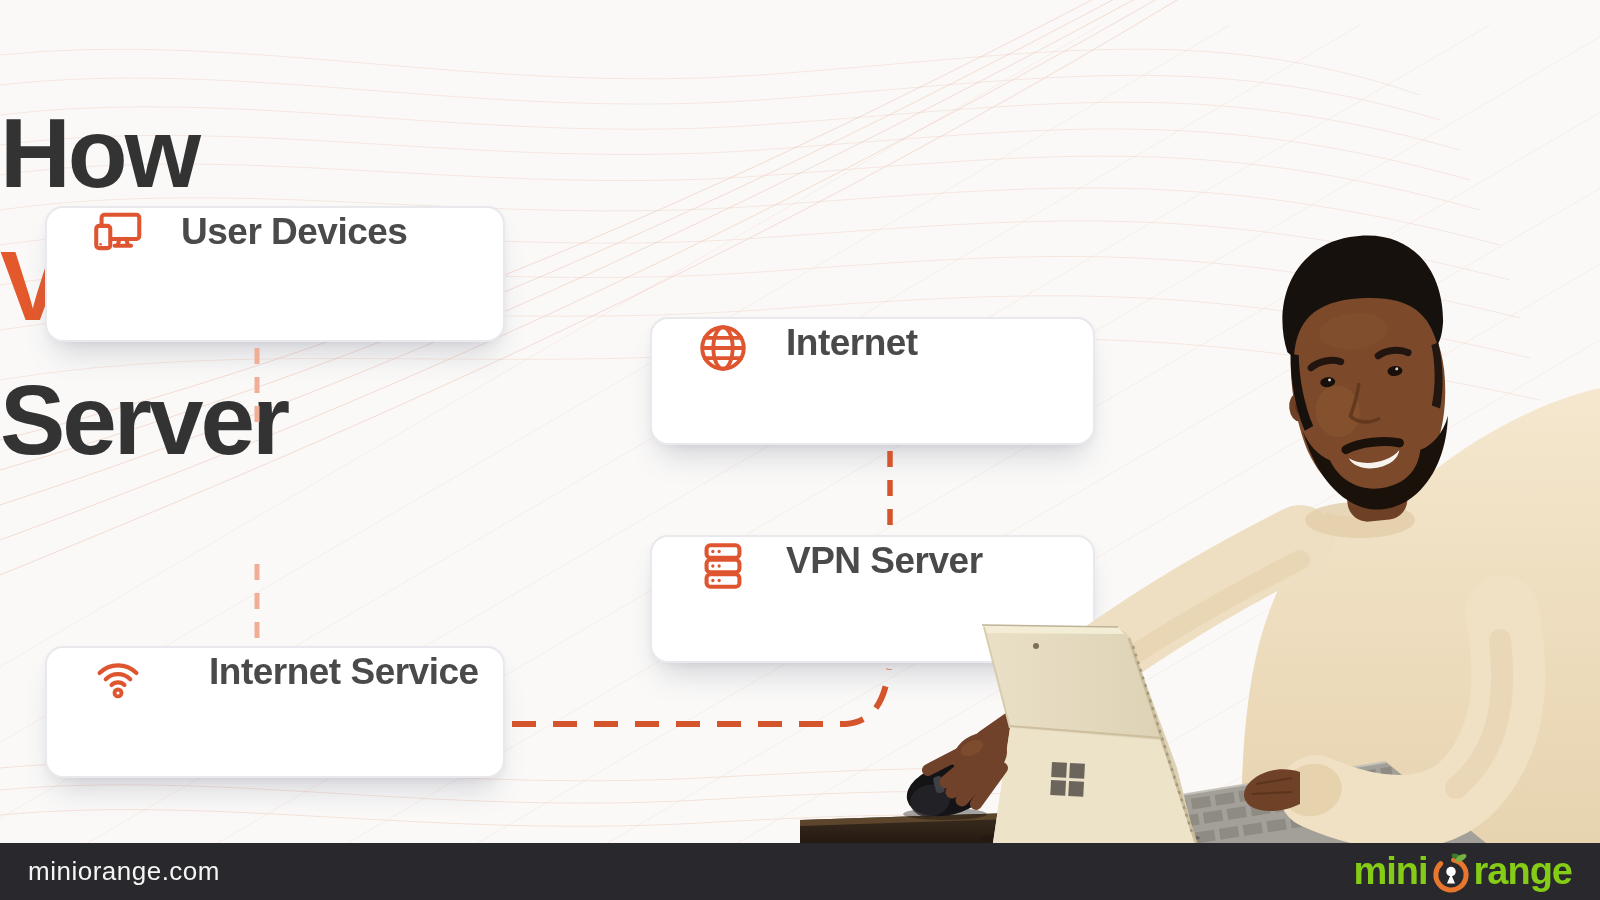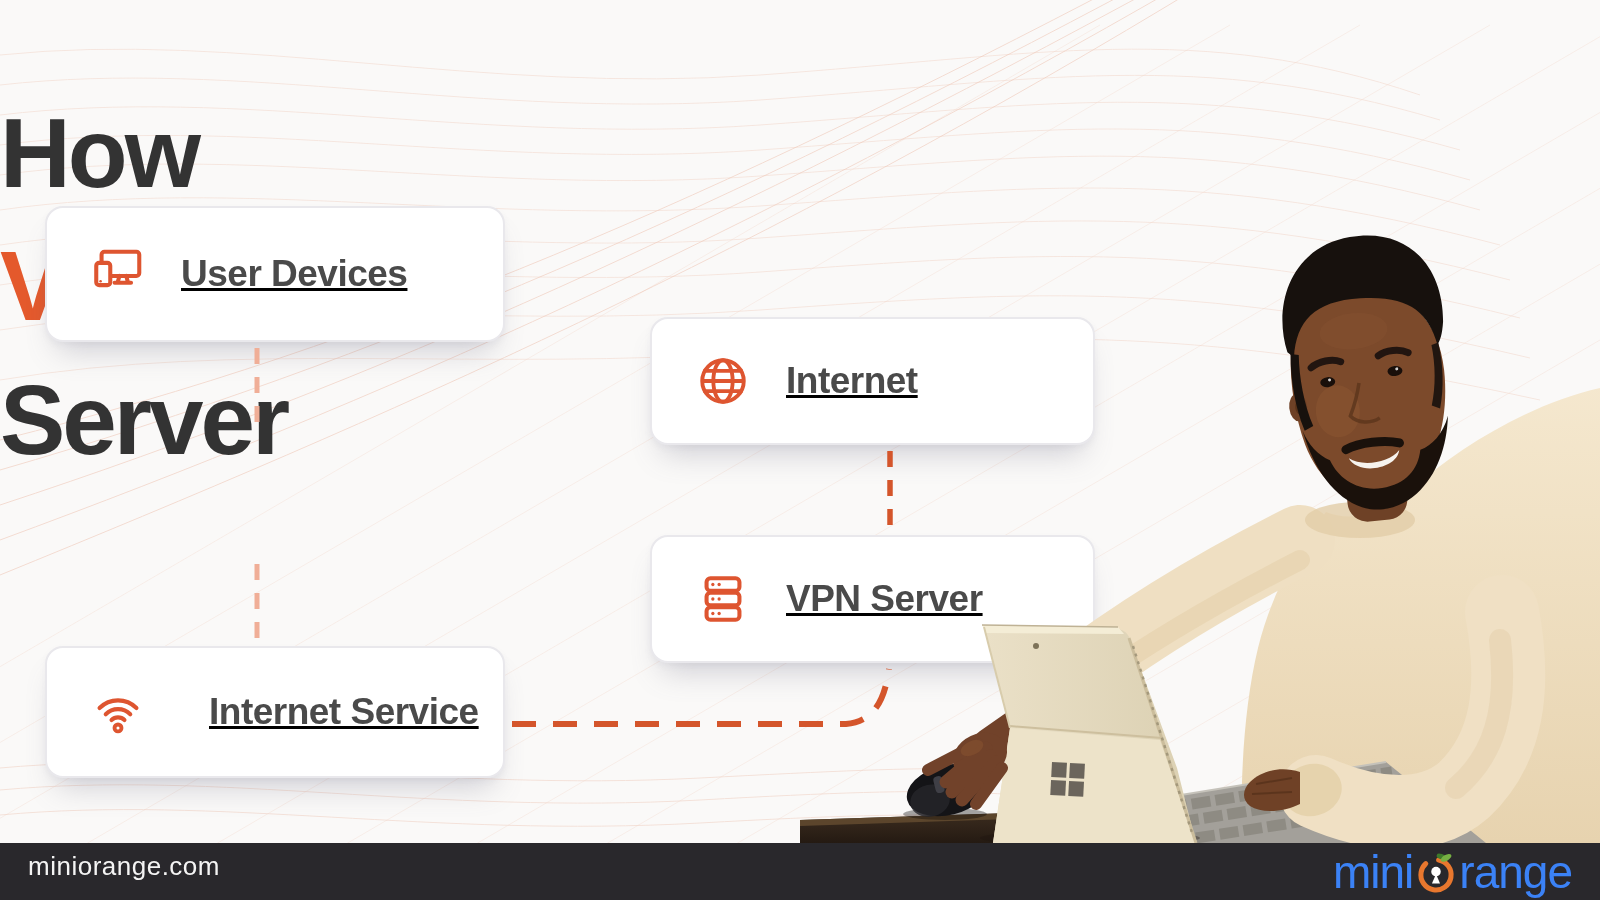--- a/index.html
+++ b/index.html
@@ -14,42 +14,42 @@
     position:absolute;top:34px;left:0;width:100%;z-index:1;
     display:flex;justify-content:center;gap:26px;
     font-size:98px;font-weight:bold;letter-spacing:-3px;color:#333333;line-height:1.1;flex-direction:column;
   }
   .title .accent{color:#E4592C;}
   
   .card{
     position:absolute;z-index:1;background:#ffffff;
     border:2px solid #E9E8EC;border-radius:18px;
     box-shadow:0 20px 30px -12px rgba(105,105,130,.30),0 3px 6px rgba(120,120,140,.07);
-    display:flex;align-items:center;padding-left:42px;box-sizing:border-box;text-decoration:underline;
+    display:flex;align-items:flex-start;padding-left:42px;box-sizing:border-box;
   }
   .card .icon{width:58px;height:58px;flex:0 0 58px;margin-right:34px;}
   .card .label{
     font-size:37px;font-weight:bold;color:#4A4A4A;letter-spacing:-0.5px;line-height:1.28;
   }
   #card-user-devices{left:45px;top:206px;width:460px;height:136px;}
   #card-vpn-client  {left:45px;top:428px;width:460px;height:130px;}
   #card-isp         {left:45px;top:646px;width:460px;height:132px;gap:28px;}
   #card-internet    {left:650px;top:317px;width:445px;height:128px;}
   #card-vpn-server  {left:650px;top:535px;width:445px;height:128px;}
   .connectors{position:absolute;inset:0;z-index:2;pointer-events:none}
   .person{position:absolute;left:780px;top:210px;width:820px;height:633px;z-index:4;pointer-events:none}
   
   .footer{
     position:absolute;left:0;bottom:0;width:100%;height:57px;background:#29282C;z-index:10;
-    display:flex;justify-content:space-between;
-    padding:8px 28px;box-sizing:border-box;
+    display:flex;align-items:center;justify-content:space-between;
+    padding:16px 28px;box-sizing:border-box;
   }
   .footer .site{font-size:26px;color:#F4F4F4;letter-spacing:.5px;}
   .brand{display:flex;align-items:center;}
-  .brand .word{font-size:46px;font-weight:normal;color:#3b82f6;letter-spacing:-1px;}
+  .brand .word{font-size:38px;font-weight:bold;color:#84cc16;letter-spacing:-1px;}
   .brand svg{margin:2px 1px 0 1px;}
 </style>
 </head>
 <body>
 
 <div class="canvas">
 
   <svg class="bg-decor" width="1600" height="900" viewBox="0 0 1600 900" fill="none">
     <g stroke="#F4DED4" stroke-width="1" opacity="0.45">
       <path d="M-400 900 l1500 -875"></path>

